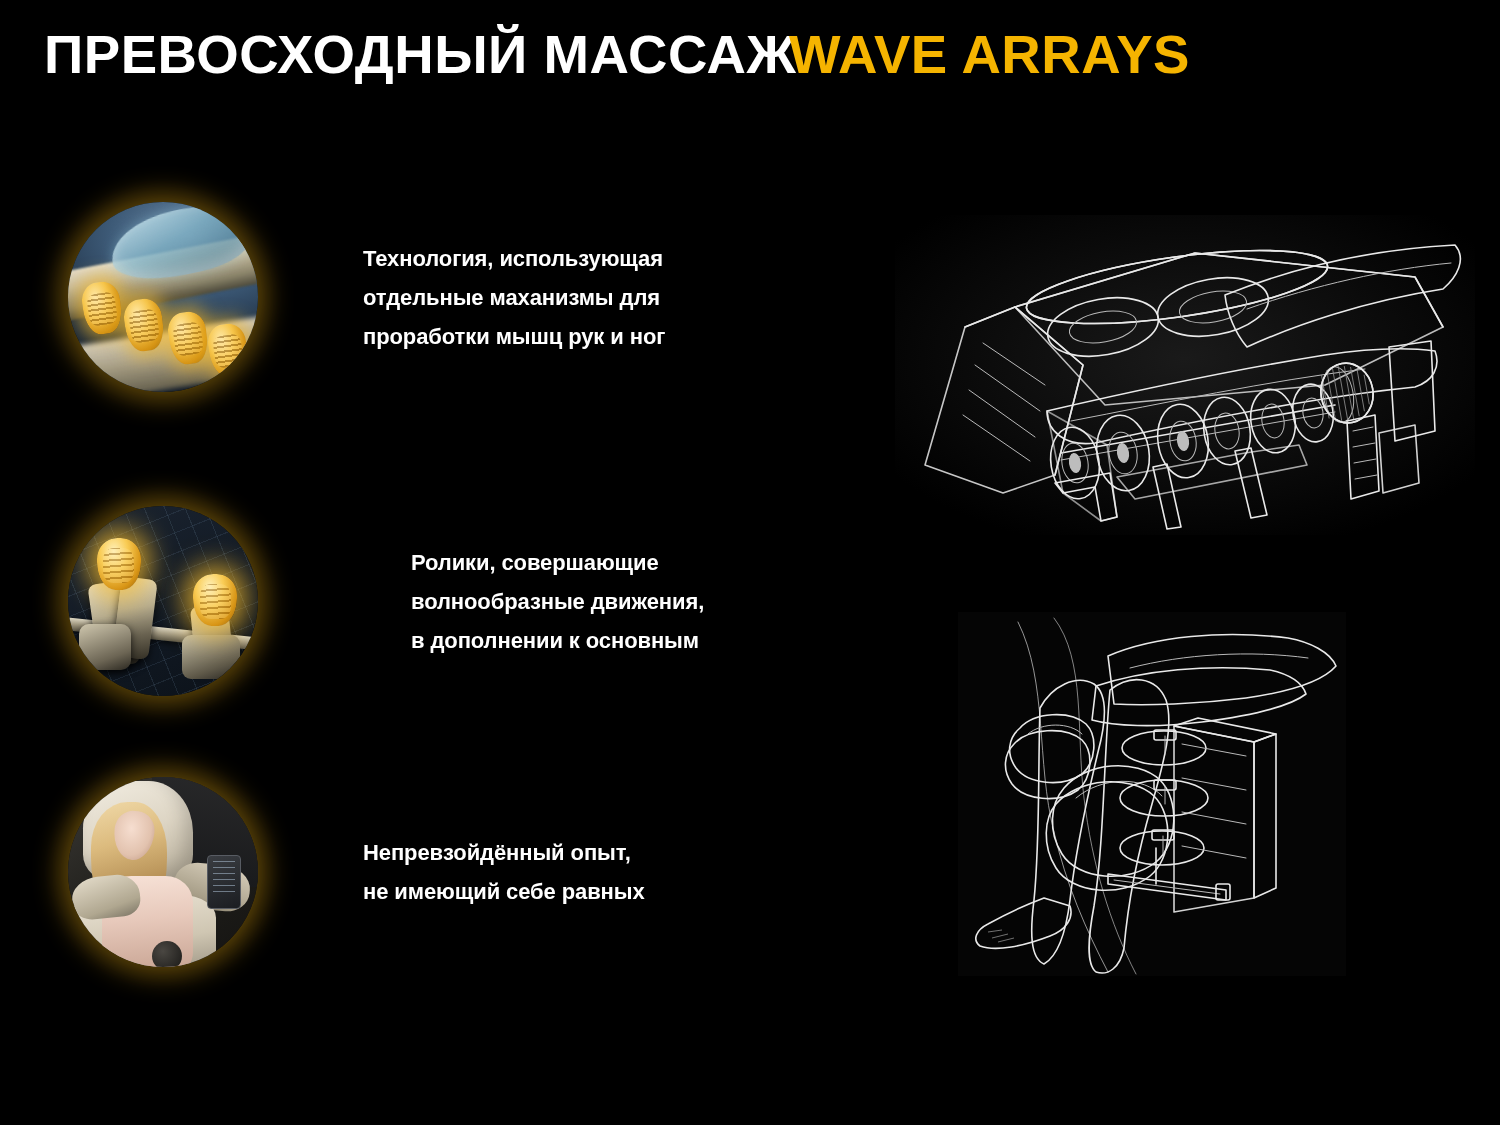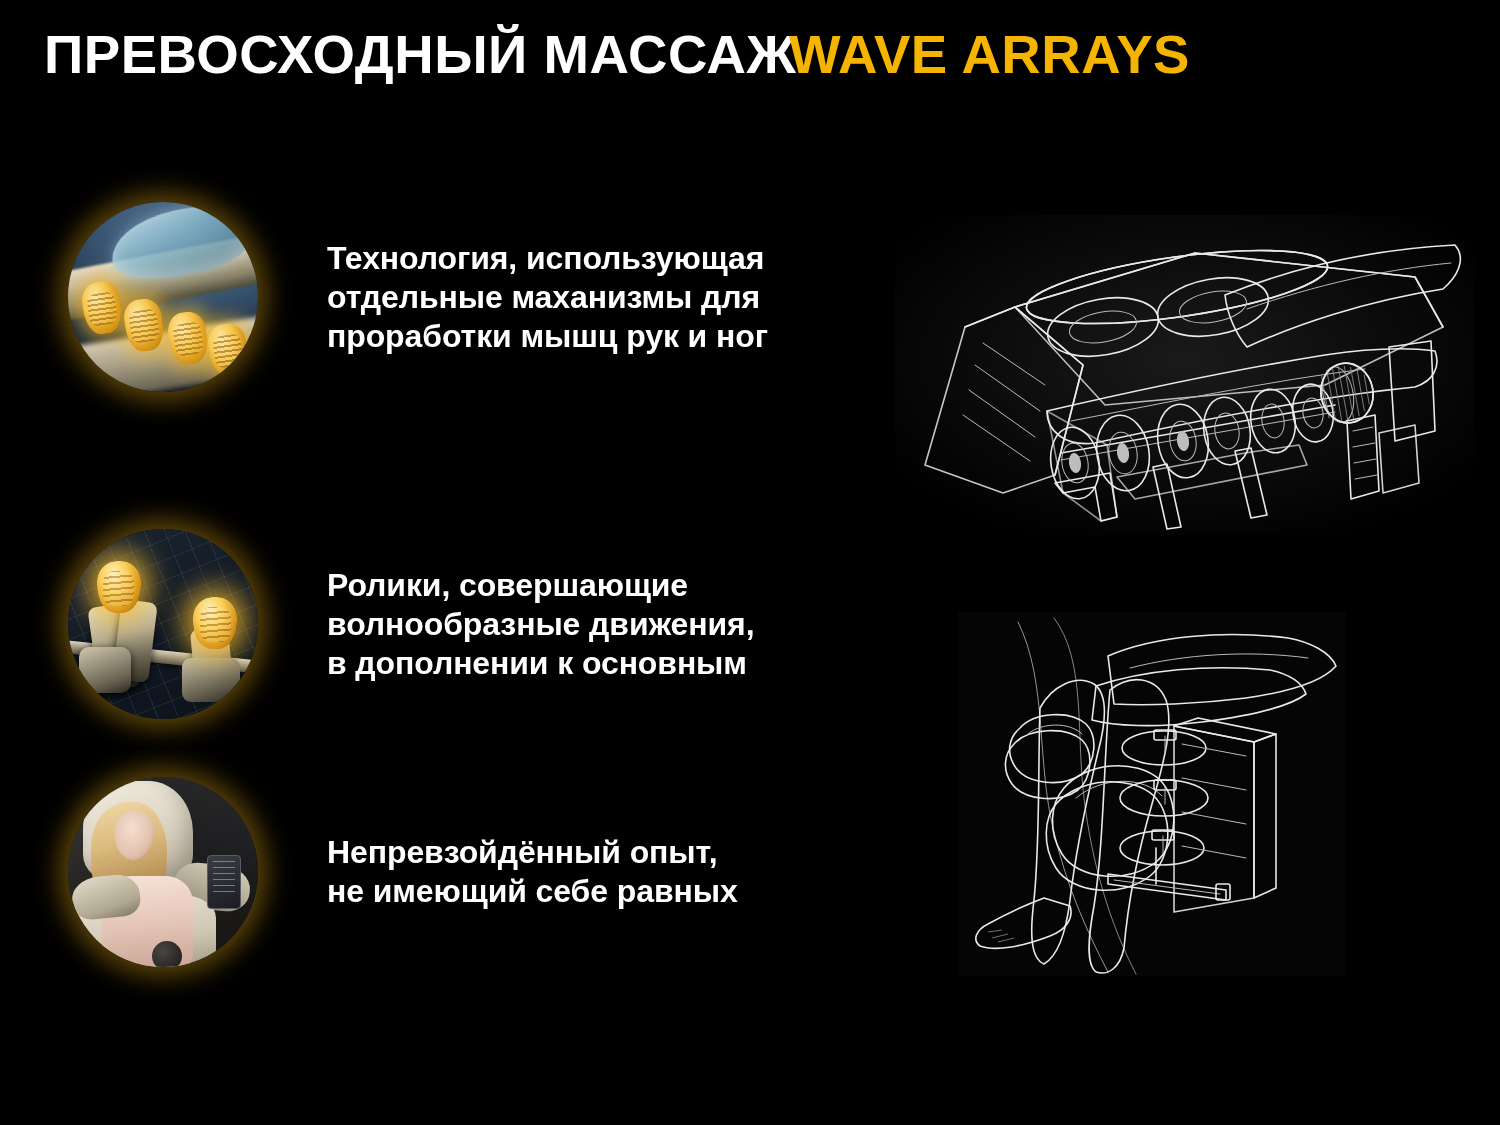--- a/index.html
+++ b/index.html
@@ -52,21 +52,21 @@
   }
   .feature-row {
     position: absolute;
     left: 0;
     width: 900px;
     height: 200px;
     display: flex;
     align-items: center;
   }
   .feature-row.r1 { top: 197px; }
-  .feature-row.r2 { top: 524px; }
+  .feature-row.r2 { top: 501px; gap: 48px; }
   .feature-row.r3 { top: 772px; }
 
   
   .thumb-wrap {
     position: relative;
     width: 190px;
     height: 190px;
     margin-left: 68px;
     flex: 0 0 auto;
   }
@@ -259,22 +259,22 @@
     background: repeating-linear-gradient(180deg, rgba(170,190,210,.55) 0 1px, rgba(0,0,0,0) 1px 6px);
   }
   .t3-puck {
     position: absolute; left: 44%; bottom: -2%; width: 30px; height: 30px;
     border-radius: 50%;
     background: radial-gradient(circle at 36% 34%, #4a4742, #171614);
   }
 
   
   .feature-text {
-    margin-left: 69px;
-    font-size: 32px;
+    margin-left: 105px;
+    font-size: 22px;
     font-weight: 700;
     line-height: 39px;
     color: #ffffff;
     letter-spacing: -0.1px;
     white-space: pre-line;
   }
 
   
   .illus {
     position: absolute;

